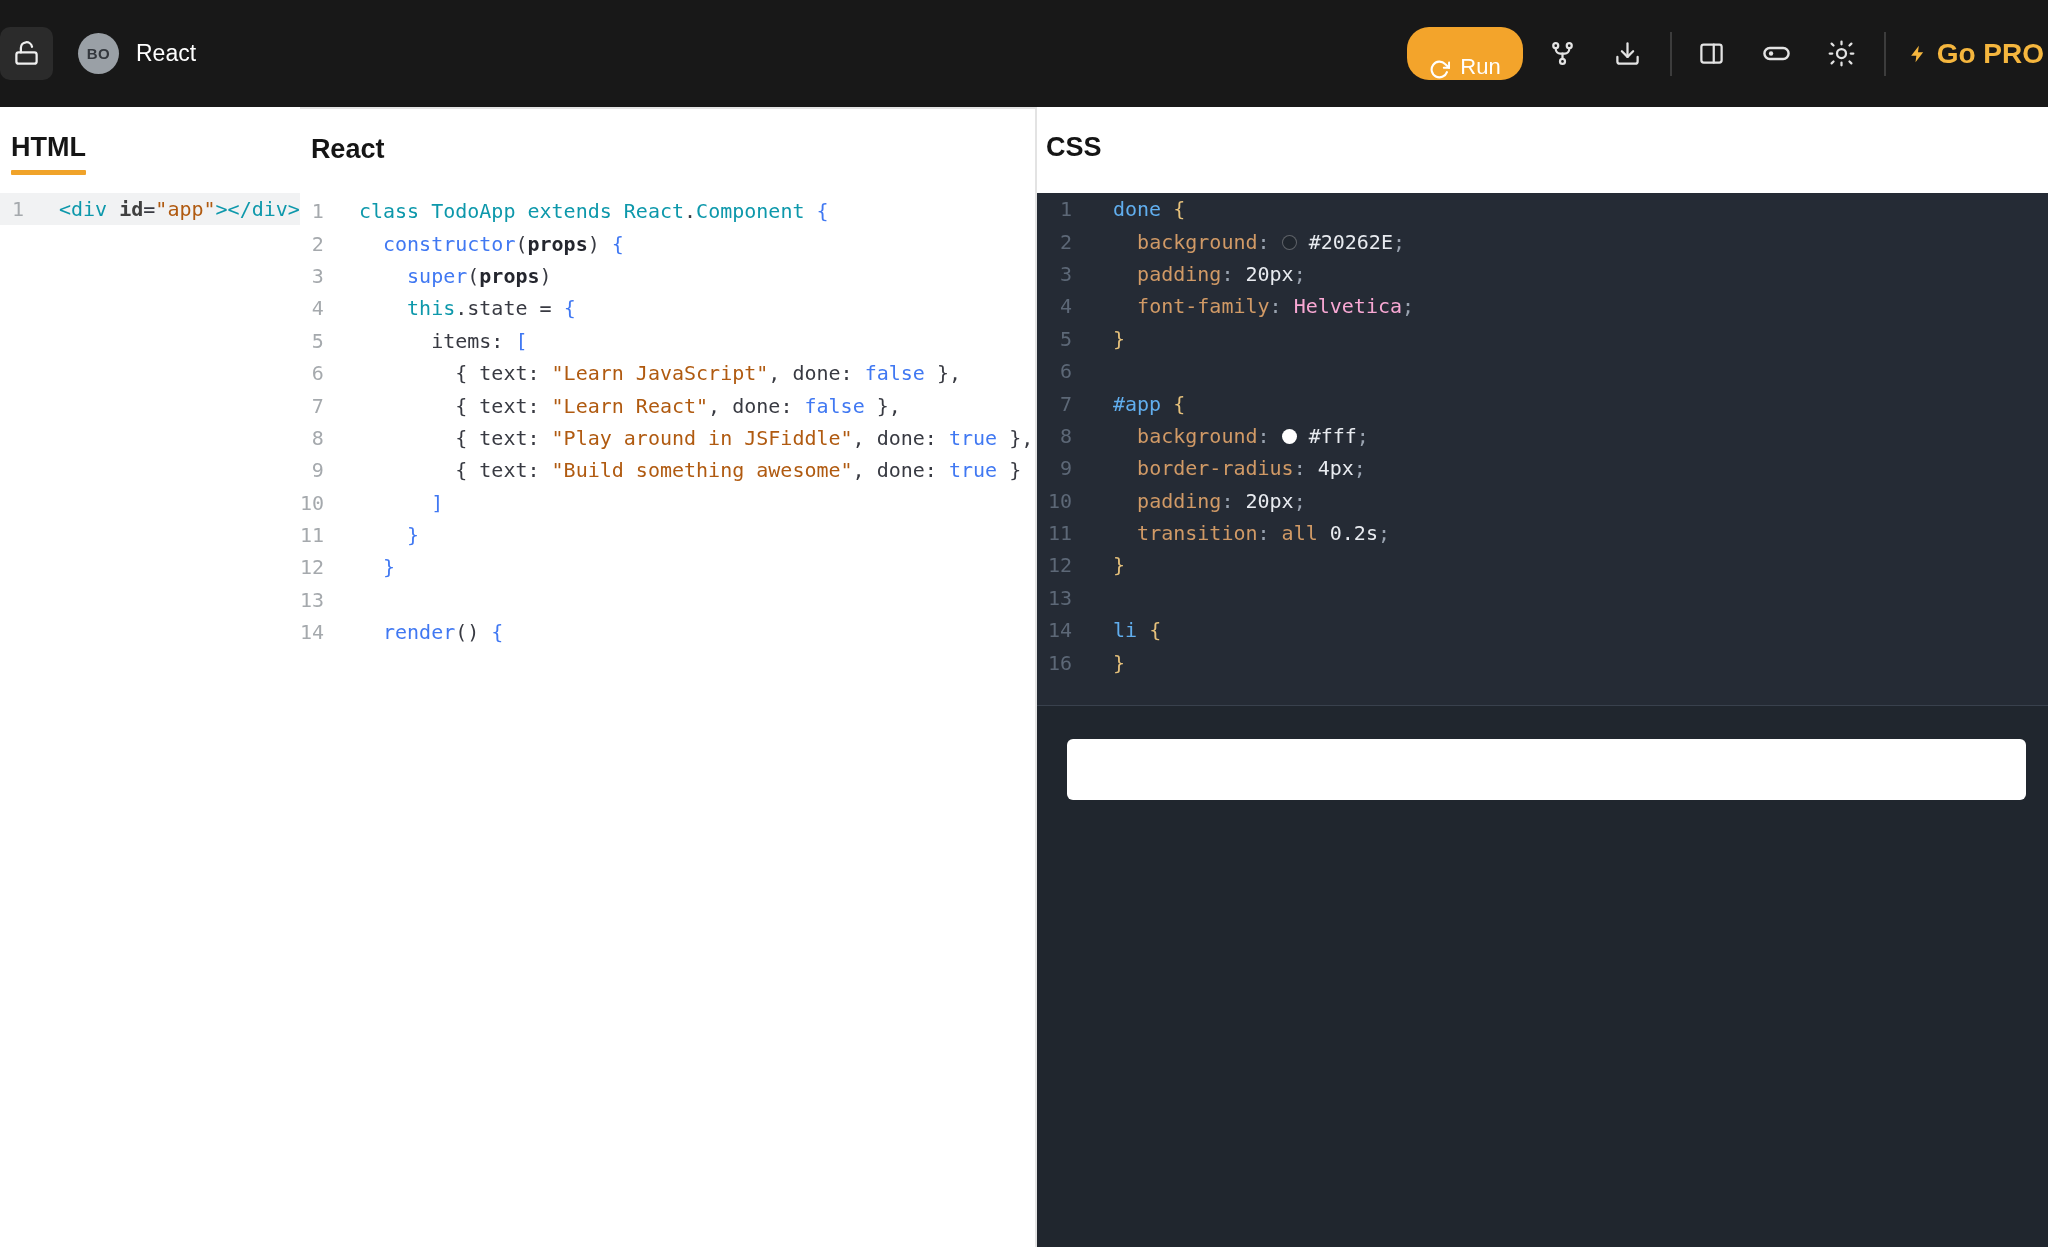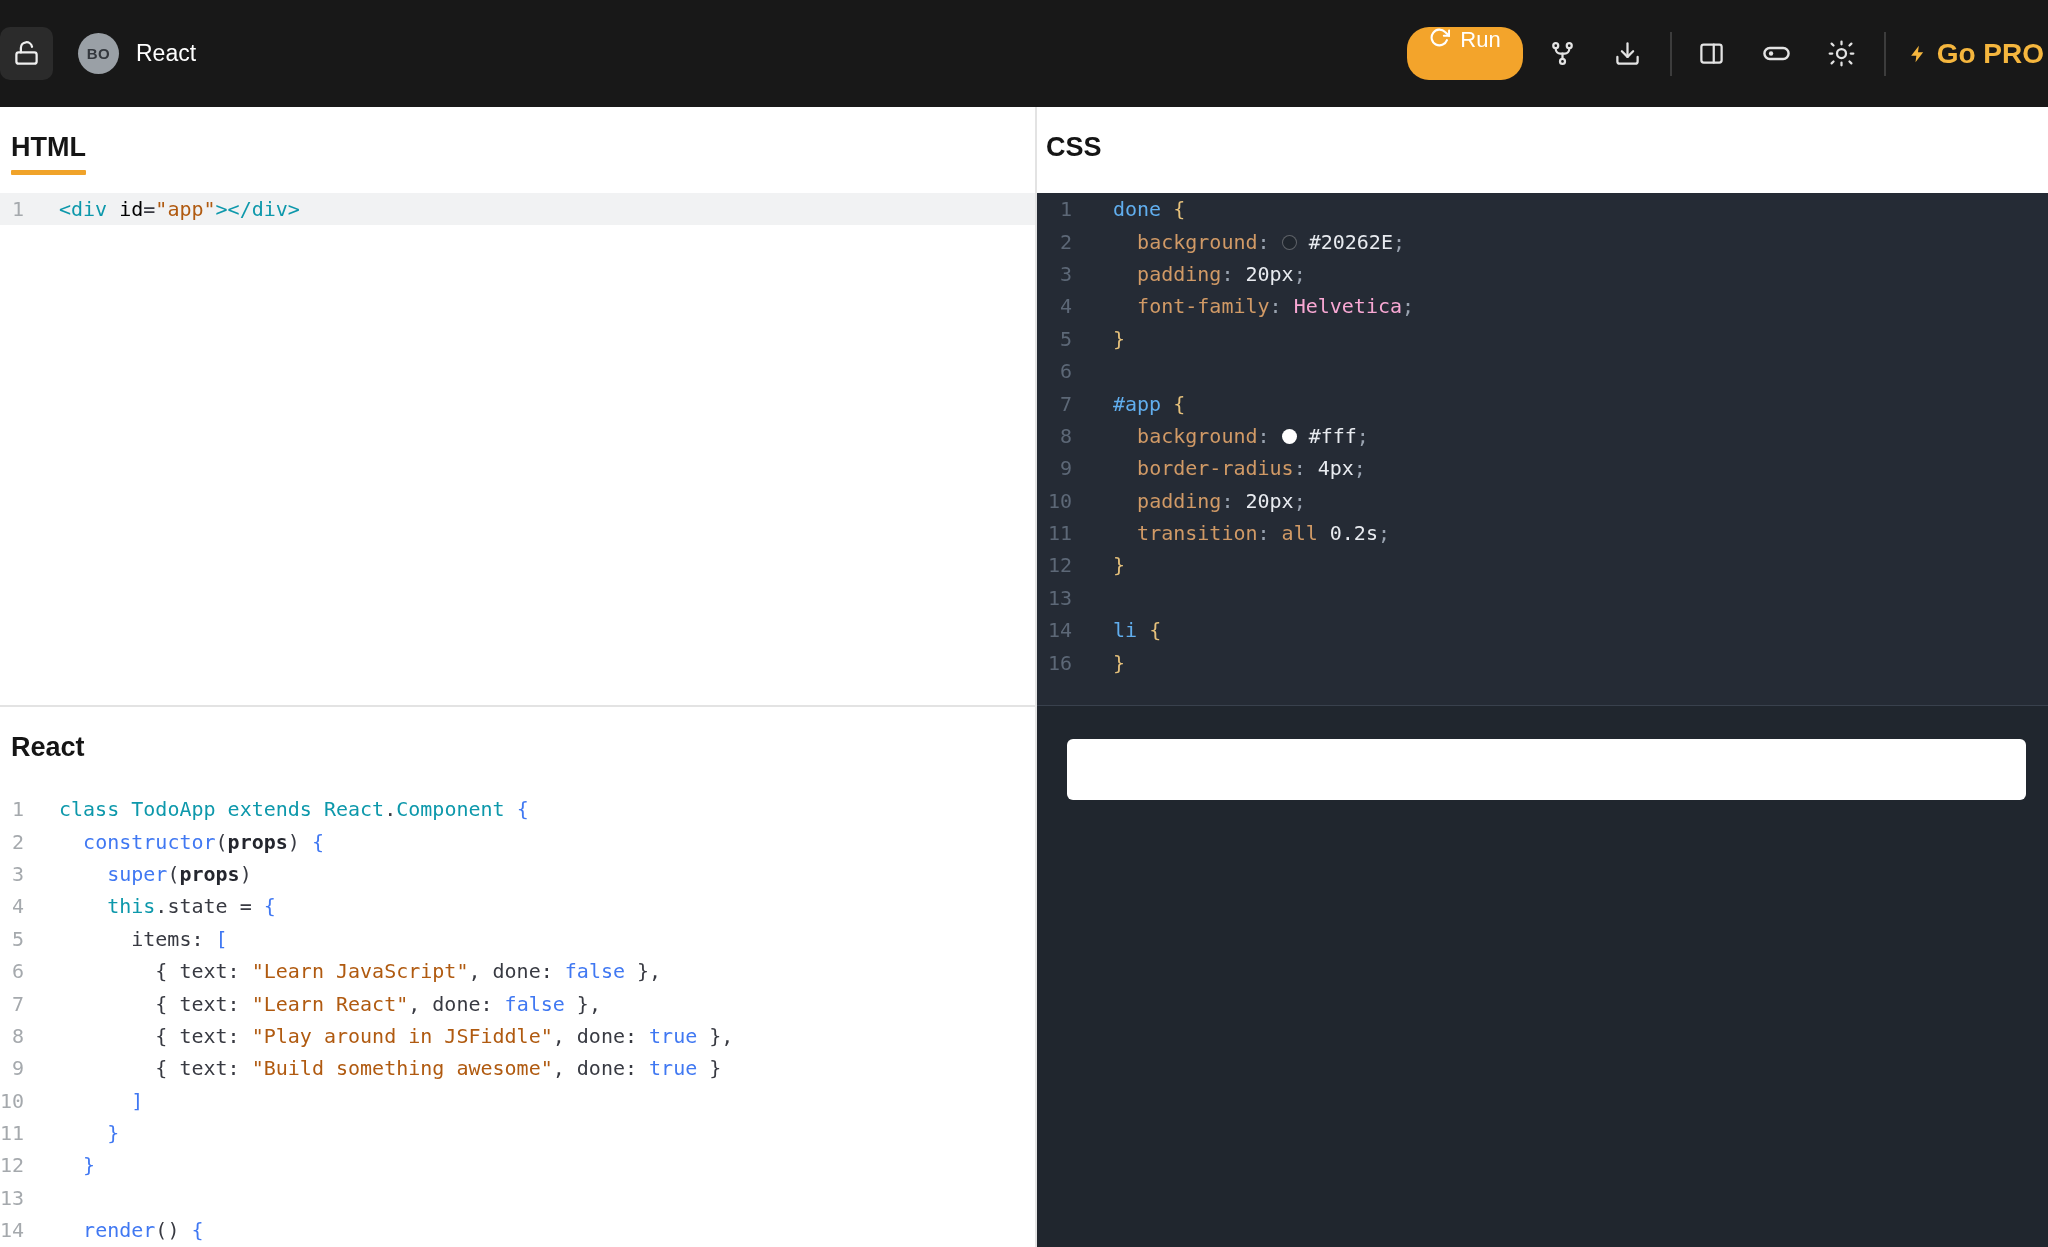--- a/index.html
+++ b/index.html
@@ -10,32 +10,32 @@
   .topbar{height:107px;background:#181818;display:flex;align-items:center;
     overflow:hidden}
   .lock-btn{width:53px;height:53px;border-radius:10px;background:#2b2b2b;border:none;
     display:flex;align-items:center;justify-content:center;cursor:pointer;flex:none}
   .avatar{width:41px;height:41px;border-radius:50%;background:#9aa0a6;color:#33373d;
     font-size:15px;font-weight:700;display:flex;align-items:center;justify-content:center;
     margin-left:25px;flex:none;cursor:pointer;letter-spacing:.5px}
   .fiddle-title{color:#fff;font-size:23px;margin-left:17px;font-weight:400}
   .topbar-right{margin-left:auto;display:flex;align-items:center;height:100%}
   .run-btn{height:53px;padding:0 22px;border-radius:22px;background:#f3a42b;border:none;
-    color:#fff;font-size:22px;font-weight:500;display:flex;align-items:flex-start;gap:10px;
+    color:#fff;font-size:22px;font-weight:500;display:flex;align-items:flex-end;gap:10px;
     cursor:pointer;font-family:inherit;flex:none}
   .icon-btn{width:50px;height:53px;background:transparent;border:none;display:flex;
     align-items:center;justify-content:center;cursor:pointer;margin-left:15px;color:#e3e3e3;flex:none}
   .vdiv{width:2px;height:44px;background:#3c3c3c;margin-left:17px;flex:none}
   .gopro{display:flex;align-items:center;gap:9px;background:transparent;border:none;
     color:#f5b63e;font-size:28px;font-weight:700;margin-left:22px;padding-right:4px;
     cursor:pointer;font-family:inherit;flex:none;white-space:nowrap}
 
   
   .workspace{display:flex;height:1140px}
-  .left-col{width:1037px;flex:none;display:flex;flex-direction:column;
+  .left-col{width:1037px;flex:none;display:flex;flex-direction:row;
     border-right:2px solid #e3e3e3;background:#fff}
   .right-col{flex:1;display:flex;flex-direction:column;min-width:0}
 
   .panel-head{height:86px;padding:26px 0 0 11px;background:#fff;flex:none}
   .right-col .panel-head{padding-left:9px}
   .panel-title{display:inline-block;font-size:27px;font-weight:700;color:#151515;line-height:1.1}
   .panel-title.active-tab::after{content:"";display:block;height:5px;border-radius:1px;
     background:#f0a32a;margin-top:7px}
 
   .html-panel{height:598px;flex:none;display:flex;flex-direction:column;overflow:hidden}
@@ -45,21 +45,21 @@
   
   .code{font-family:"DejaVu Sans Mono",monospace;font-size:20px;flex:1;overflow:hidden}
   .cl{display:flex;align-items:center;height:32.4px;white-space:pre}
   .ln{flex:none;text-align:right}
   .ct{white-space:pre}
   .cl.active{background:#f1f2f3}
 
   .light-ed .ln{width:24px;color:#a5a9ad}
   .light-ed .ct{margin-left:35px;color:#383a42}
   .light-ed .t-tag{color:#0d98ab}
-  .light-ed .t-attr{color:#000000;font-weight:400}
+  .light-ed .t-attr{color:#404040;font-weight:700}
   .light-ed .t-op{color:#383a42}
   .light-ed .t-str{color:#b05a10}
   .light-ed .t-kw{color:#0d98ab}
   .light-ed .t-type{color:#0d98ab}
   .light-ed .t-fn{color:#4078f2}
   .light-ed .t-arg{color:#24262e;font-weight:600}
   .light-ed .t-id{color:#383a42}
   .light-ed .t-pu{color:#383a42}
   .light-ed .t-br{color:#4078f2}
   .light-ed .t-bool{color:#4078f2}

